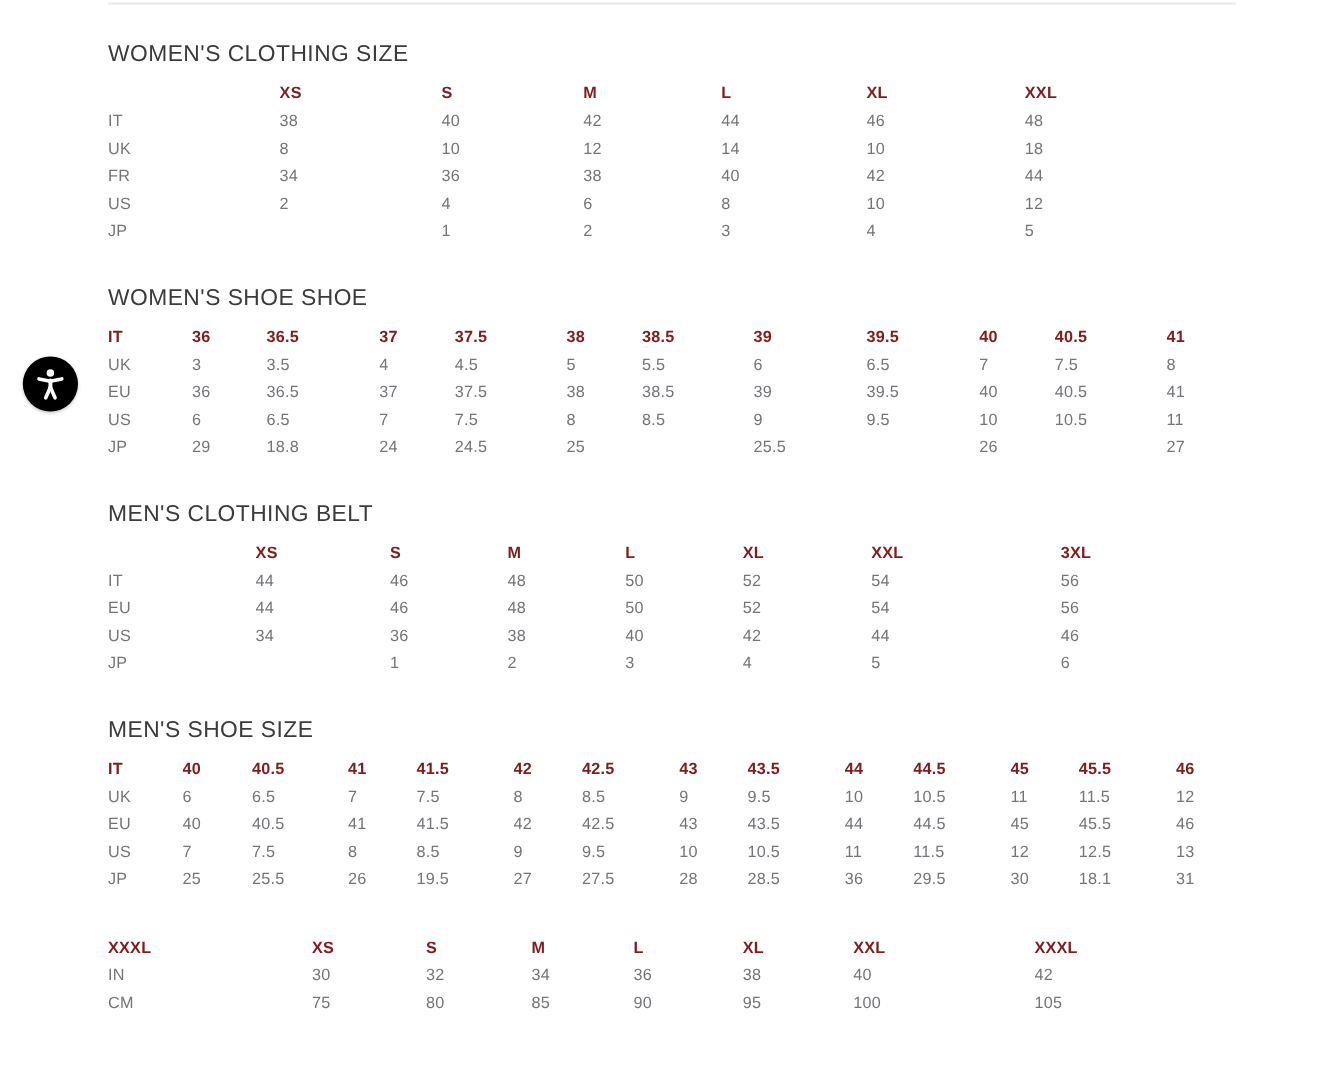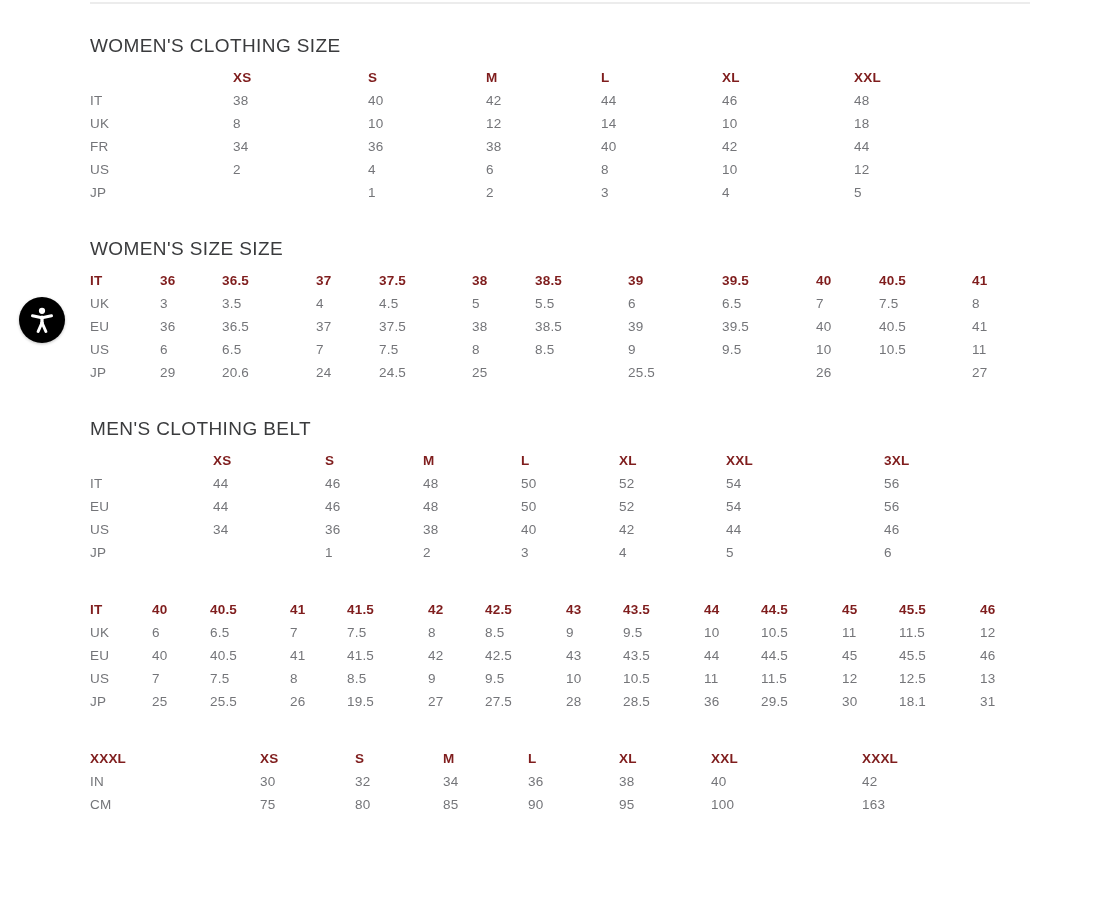--- a/index.html
+++ b/index.html
@@ -148,21 +148,21 @@
                 <td>1</td>
                 <td>2</td>
                 <td>3</td>
                 <td>4</td>
                 <td>5</td>
               </tr>
             </tbody>
           </table>
         </section>
         <section class="size-section">
-          <h2 class="section-title">WOMEN'S SIZE SIZE</h2>
+          <h2 class="section-title">WOMEN'S SHOE SHOE</h2>
           <table class="size-table">
             <colgroup>
               <col style="width: 70px;">
               <col style="width: 62px;">
               <col style="width: 94px;">
               <col style="width: 63px;">
               <col style="width: 93px;">
               <col style="width: 63px;">
               <col style="width: 93px;">
               <col style="width: 94px;">
@@ -226,21 +226,21 @@
                 <td>8.5</td>
                 <td>9</td>
                 <td>9.5</td>
                 <td>10</td>
                 <td>10.5</td>
                 <td>11</td>
               </tr>
               <tr>
                 <td>JP</td>
                 <td>29</td>
-                <td>20.6</td>
+                <td>18.8</td>
                 <td>24</td>
                 <td>24.5</td>
                 <td>25</td>
                 <td></td>
                 <td>25.5</td>
                 <td></td>
                 <td>26</td>
                 <td></td>
                 <td>27</td>
               </tr>
@@ -310,20 +310,21 @@
                 <td>2</td>
                 <td>3</td>
                 <td>4</td>
                 <td>5</td>
                 <td>6</td>
               </tr>
             </tbody>
           </table>
         </section>
         <section class="size-section">
+          <h2 class="section-title">MEN'S SHOE SIZE</h2>
           <table class="size-table">
             <colgroup>
               <col style="width: 62px;">
               <col style="width: 58px;">
               <col style="width: 80px;">
               <col style="width: 57px;">
               <col style="width: 81px;">
               <col style="width: 57px;">
               <col style="width: 81px;">
               <col style="width: 57px;">
@@ -456,21 +457,21 @@
                 <td>42</td>
               </tr>
               <tr>
                 <td>CM</td>
                 <td>75</td>
                 <td>80</td>
                 <td>85</td>
                 <td>90</td>
                 <td>95</td>
                 <td>100</td>
-                <td>163</td>
+                <td>105</td>
               </tr>
             </tbody>
           </table>
         </section>
       </main>
   </div>
 
   <button class="a11y-btn">
     <span>
       <svg width="30" height="30" viewBox="0 0 24 24" fill="none">

